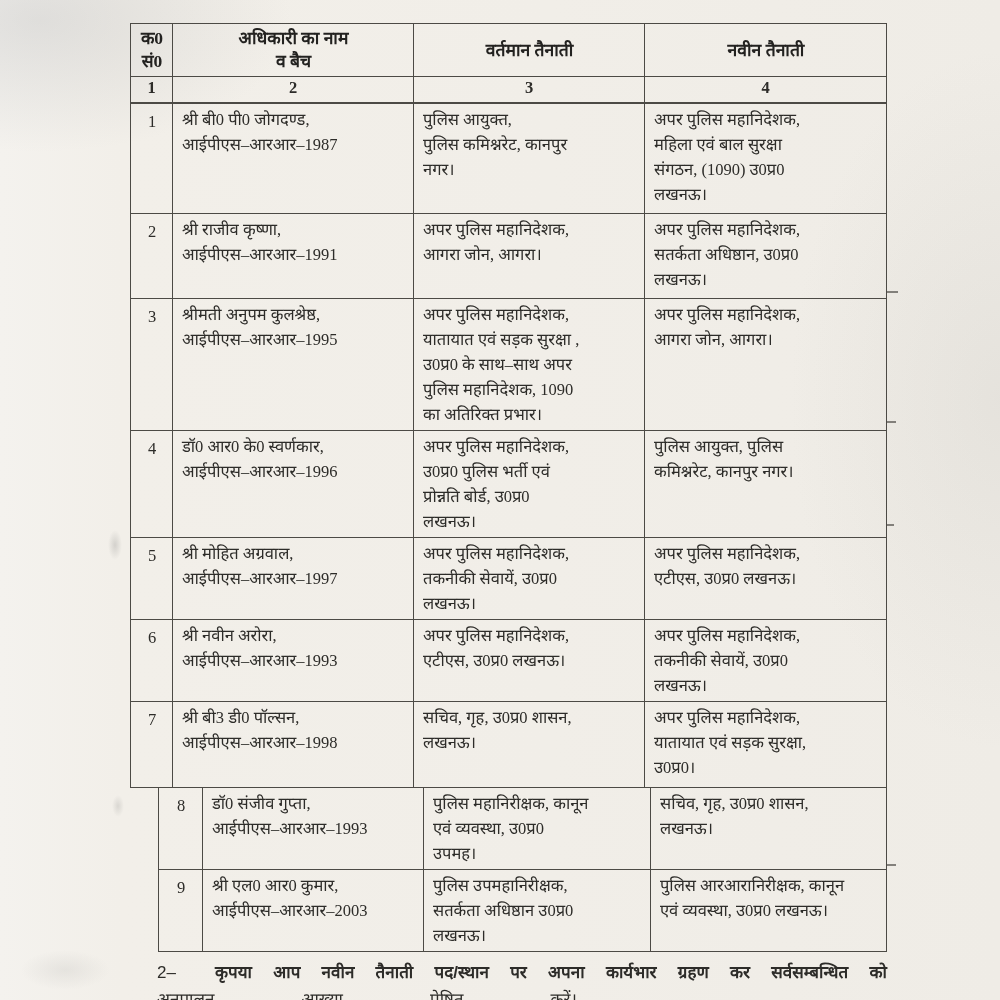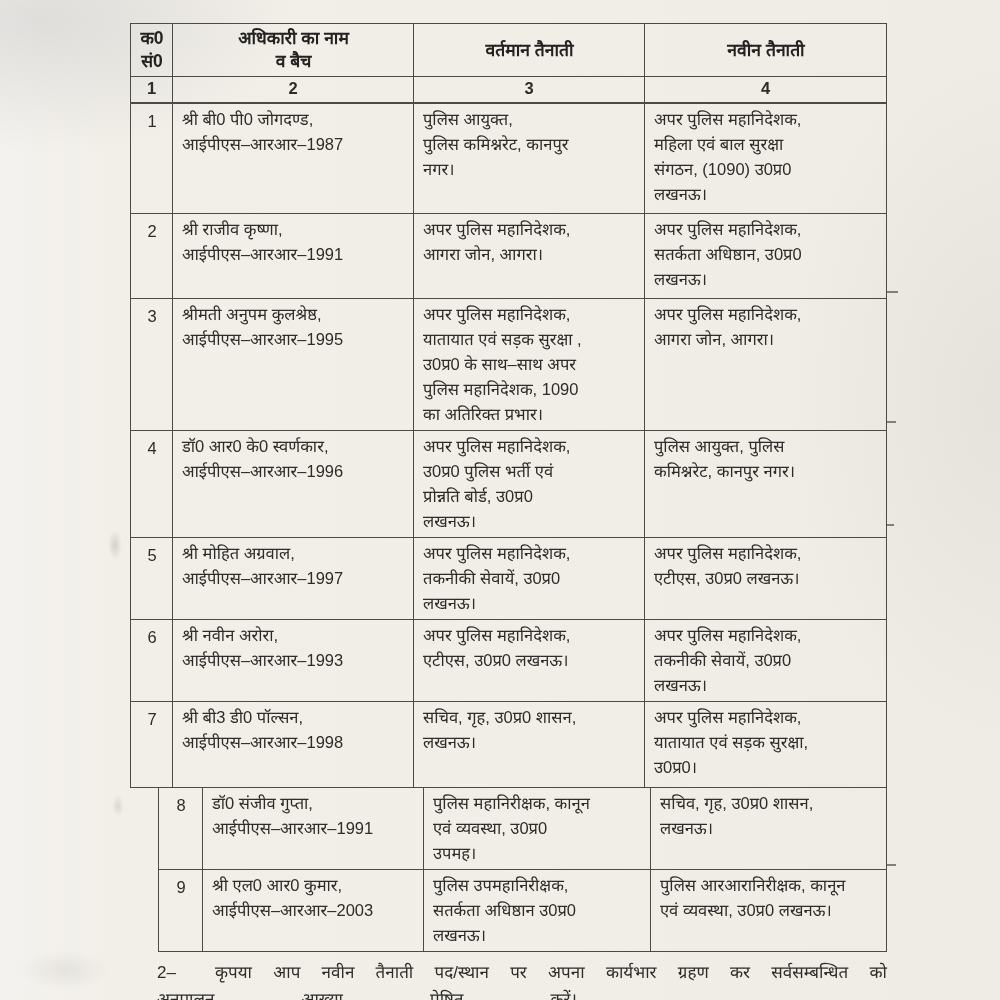--- a/index.html
+++ b/index.html
@@ -36,20 +36,21 @@
   .t1 { left: 886px; top: 291px; width: 12px; }
   .t2 { left: 886px; top: 421px; width: 10px; }
   .t3 { left: 886px; top: 524px; width: 8px; }
   .t4 { left: 886px; top: 864px; width: 10px; }
 
   table {
     position: absolute;
     border-collapse: collapse;
     table-layout: fixed;
     background: transparent;
+    font-family: Liberation Serif, serif;
   }
   #table1 { left: 130px; top: 23px; width: 756px; }
   #table2 { left: 158px; top: 787px; width: 728px; }
 
   td, th {
     border: 1.4px solid #4c4a45;
     vertical-align: top;
     padding: 3px 8px 3px 9px;
     color: #2d2c29;
     font-size: 16.5px;
@@ -73,21 +74,21 @@
     line-height: 22px;
     border-bottom-width: 2px;
   }
   #table1 { border: 1.6px solid #4c4a45; }
   #table2 { border: 1.6px solid #4c4a45; }
 
   
   .footer { position: absolute; left: 157px; top: 960px; width: 730px; color: #2d2c29; }
   .footer-line1 { display: flex; font-size: 17px; line-height: 26px; }
   .footer-num { width: 58px; flex: none; font-weight: 500; }
-  .footer-text { flex: 1; text-align: justify; text-align-last: justify; }
+  .footer-text { flex: 1; text-align: justify; text-align-last: justify; font-weight: bold; }
   .footer-line2 {
     position: absolute; left: 0; top: 27px;
     font-size: 17px; line-height: 26px;
     width: 420px;
     text-align: justify; text-align-last: justify;
   }
 </style>
 </head>
 <body>
 
@@ -205,21 +206,21 @@
     <colgroup>
       <col style="width:44px">
         <col style="width:221px">
         <col style="width:227px">
         <col style="width:236px">
     </colgroup>
     <tbody>
         <tr style="height:78px">
       <td class="sno">8</td>
       <td>डॉ0 संजीव गुप्ता,
-आईपीएस–आरआर–1991</td>
+आईपीएस–आरआर–1993</td>
       <td>पुलिस महानिरीक्षक, कानून
 एवं व्यवस्था, उ0प्र0
 उपमह।</td>
       <td>सचिव, गृह, उ0प्र0 शासन,
 लखनऊ।</td>
     </tr>
     <tr style="height:73px">
       <td class="sno">9</td>
       <td>श्री एल0 आर0 कुमार,
 आईपीएस–आरआर–2003</td>

